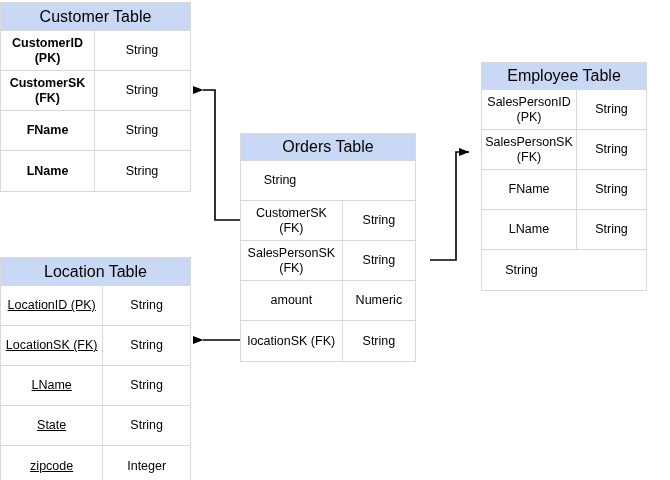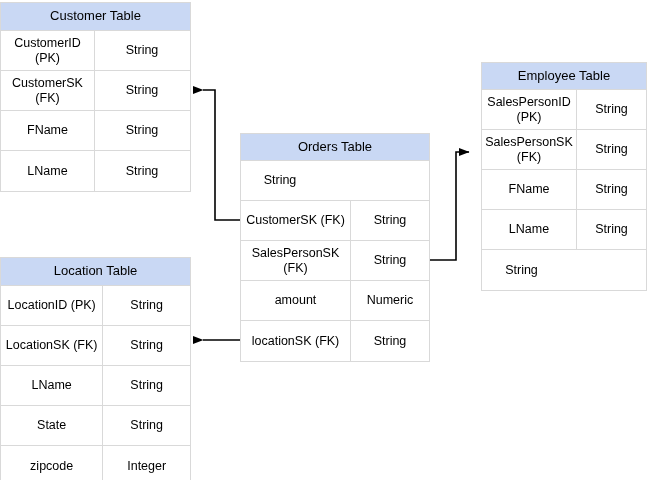--- a/index.html
+++ b/index.html
@@ -24,21 +24,21 @@
     position: absolute;
     box-sizing: border-box;
     background: #ffffff;
     border: 1px solid #d9d9d9;
     border-collapse: collapse;
   }
   .tbl-header {
     box-sizing: border-box;
     background: #c9d8f4;
     border-bottom: 1px solid #d9d9d9;
-    font-size: 13px;
+    font-size: 16px;
     line-height: 1.1;
     text-align: center;
     display: flex;
     align-items: center;
     justify-content: center;
   }
   .tbl-row {
     box-sizing: border-box;
     display: flex;
     border-bottom: 1px solid #d9d9d9;
@@ -56,36 +56,36 @@
     line-height: 1.15;
     padding: 0 3px;
     overflow: hidden;
   }
   .cell-name {
     border-right: 1px solid #d9d9d9;
   }
   
   #table-customer { left: 0px;   top: 2px;   width: 191px; }
   #table-location { left: 0px;   top: 257px; width: 191px; }
-  #table-orders   { left: 240px; top: 133px; width: 190px; }
+  #table-orders   { left: 240px; top: 133px; width: 176px; }
   #table-employee { left: 481px; top: 62px;  width: 166px; }
 
   #table-customer .tbl-header,
   #table-location .tbl-header { height: 28px; }
   #table-orders .tbl-header,
   #table-employee .tbl-header { height: 27px; }
 
   #table-customer .tbl-row,
   #table-location .tbl-row,
   #table-orders .tbl-row,
   #table-employee .tbl-row { height: 40px; }
 
-  #table-customer .cell-name { width: 94px; }
+  #table-customer .cell-name { width: 94px; font-weight: bold; }
   #table-customer .cell-type { width: 94px; }
-  #table-location .cell-name { width: 111px; }
+  #table-location .cell-name { width: 111px; text-decoration: underline; }
   #table-location .cell-type { width: 94px; }
   #table-orders   .cell-name { width: 110px; }
   #table-orders   .cell-type { width: 78px; }
   #table-employee .cell-name { width: 109px; }
   #table-employee .cell-type { width: 79px; }
 
   #connectors {
     position: absolute;
     left: 0; top: 0;
     width: 670px; height: 480px;

